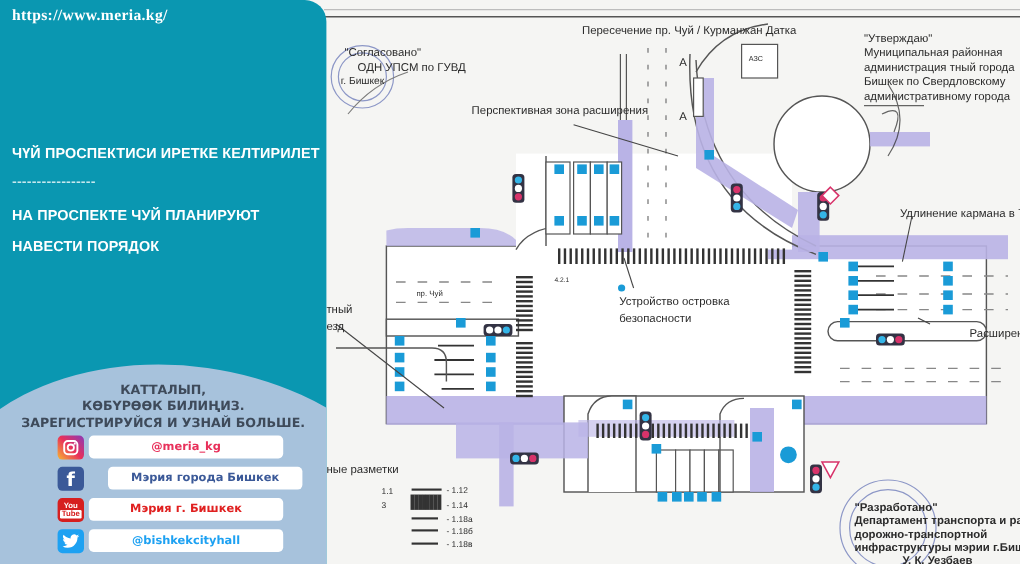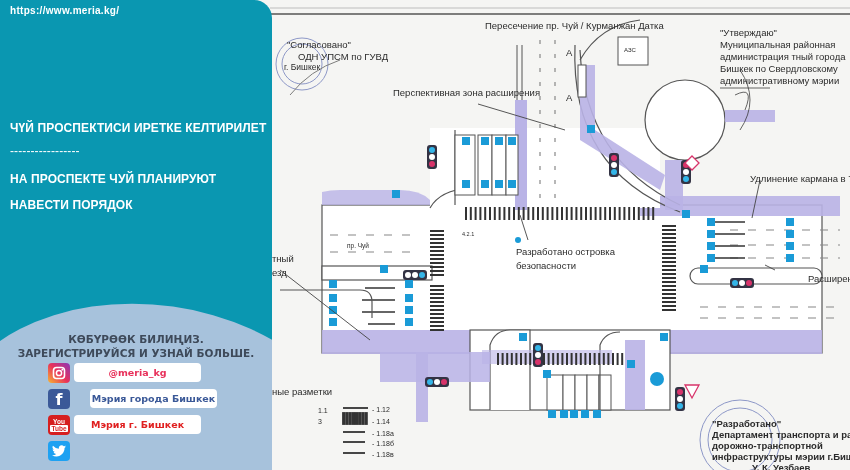--- a/index.html
+++ b/index.html
@@ -2,26 +2,26 @@
 <html><head>
 <meta charset="utf-8">
 <style>
   html, body { margin:0; padding:0; }
   body { width:850px; height:470px; overflow:hidden; position:relative; background:#f4f4f2; font-family:"Liberation Sans", sans-serif; }
   #plan { position:absolute; left:0; top:0; width:850px; height:470px; }
   .plan-text { position:absolute; font-family:"Liberation Sans", sans-serif; color:#2b2b2b; font-size:9.5px; line-height:11px; white-space:nowrap; }
   #panel { position:absolute; left:0; top:0; width:272px; height:470px; background:#0a97b1; border-top-right-radius:18px; overflow:hidden; }
   #wave { position:absolute; left:-60px; top:305px; width:420px; height:330px; background:#a7c2dc; border-radius:50% 50% 0 0 / 45% 45% 0 0; transform:rotate(8deg); }
   #wave2 { position:absolute; left:-40px; top:330px; width:380px; height:300px; background:#b0c8e0; border-radius:50%; opacity:0.5; }
-  .url { position:absolute; left:10px; top:5px; color:#ffffff; font-family:Liberation Sans, sans-serif; font-weight:bold; font-size:10px; letter-spacing:0.3px; }
+  .url { position:absolute; left:10px; top:5px; color:#ffffff; font-family:Liberation Serif, serif; font-weight:bold; font-size:13px; letter-spacing:0.3px; }
   .head { position:absolute; left:10px; color:#ffffff; font-family:"Liberation Sans", sans-serif; font-weight:bold; font-size:12px; letter-spacing:0.1px; }
   .cta { position:absolute; left:0; width:272px; text-align:center; color:#3e4a5a; font-family:"DejaVu Sans", sans-serif; font-weight:bold; font-size:10.5px; line-height:14px; }
   .social { position:absolute; left:48px; width:172px; height:19px; }
   .social .ico { position:absolute; left:0; top:0; width:22px; height:20px; border-radius:4px; display:flex; align-items:center; justify-content:center; color:#fff; font-weight:bold; font-size:13px; }
-  .social .pill { position:absolute; left:26px; top:0; width:127px; height:19px; background:#ffffff; border-radius:4px; text-align:center; font-family:"DejaVu Sans", sans-serif; font-size:9.5px; line-height:19px; font-weight:600; }
+  .social .pill { position:absolute; left:26px; top:0; width:162px; height:19px; background:#ffffff; border-radius:4px; text-align:center; font-family:"DejaVu Sans", sans-serif; font-size:9.5px; line-height:19px; font-weight:600; }
 </style>
 </head>
 <body>
 
 <svg id="plan" viewBox="0 0 850 470" xmlns="http://www.w3.org/2000/svg">
   <rect x="0" y="0" width="850" height="470" fill="#f5f5f3"></rect>
   <line x1="270" y1="8" x2="850" y2="8" stroke="#bdbdbd" stroke-width="1"></line>
   <line x1="270" y1="14" x2="850" y2="14" stroke="#555" stroke-width="1.3"></line>
 
   <g>
@@ -362,27 +362,27 @@
 </svg>
 
 <div class="plan-text" style="left:448px;top:20px;padding-left:37px;">Пересечение пр. Чуй / Курманжан Датка</div>
 <div class="plan-text" style="left:287px;top:39px;">"Согласовано"</div>
 <div class="plan-text" style="left:284px;top:51px;padding-left:14px;">ОДН УПСМ по ГУВД</div>
 <div class="plan-text" style="left:284px;top:62px;font-size:8.5px;">г. Бишкек</div>
 <div class="plan-text" style="left:720px;top:27px;">"Утверждаю"</div>
 <div class="plan-text" style="left:720px;top:39px;">Муниципальная районная</div>
 <div class="plan-text" style="left:720px;top:51px;">администрация тный города</div>
 <div class="plan-text" style="left:720px;top:63px;">Бишкек по Свердловскому</div>
-<div class="plan-text" style="left:720px;top:75px;">административному мэрии</div>
+<div class="plan-text" style="left:720px;top:75px;">административному города</div>
 <div class="plan-text" style="left:624px;top:45px;font-size:6px;">АЗС</div>
 <div class="plan-text" style="left:566px;top:47px;">A</div>
 <div class="plan-text" style="left:566px;top:92px;">A</div>
 <div class="plan-text" style="left:373px;top:87px;padding-left:20px;">Перспективная зона расширения</div>
 <div class="plan-text" style="left:750px;top:173px;">Удлинение кармана в 7</div>
-<div class="plan-text" style="left:516px;top:246px;">Разработано островка</div>
+<div class="plan-text" style="left:516px;top:246px;">Устройство островка</div>
 <div class="plan-text" style="left:516px;top:260px;">безопасности</div>
 <div class="plan-text" style="left:760px;top:273px;margin-left:48px;">Расширение 100 м</div>
 <div class="plan-text" style="left:347px;top:240px;font-size:6.5px;">пр. Чуй</div>
 <div class="plan-text" style="left:462px;top:229px;font-size:5.5px;">4.2.1</div>
 <div class="plan-text" style="left:272px;top:253px;">тный</div>
 <div class="plan-text" style="left:272px;top:267px;">езд</div>
 <div class="plan-text" style="left:272px;top:386px;">ные разметки</div>
 <div class="plan-text" style="left:318px;top:405px;font-size:7px;">1.1</div>
 <div class="plan-text" style="left:318px;top:416px;font-size:7px;">3</div>
 <div class="plan-text" style="left:372px;top:404px;font-size:7px;">- 1.12</div>
@@ -400,20 +400,21 @@
   <div id="wave2"></div>
   <div id="wave"></div>
 
   <a class="url">https://www.meria.kg/</a>
 
   <div class="head" style="top:121px;">ЧҮЙ ПРОСПЕКТИСИ ИРЕТКЕ КЕЛТИРИЛЕТ</div>
   <div class="head" style="top:144px;font-weight:normal;">-----------------</div>
   <div class="head" style="top:172px;">НА ПРОСПЕКТЕ ЧУЙ ПЛАНИРУЮТ</div>
   <div class="head" style="top:198px;">НАВЕСТИ ПОРЯДОК</div>
 
+  <div class="cta" style="top:318px;">КАТТАЛЫП,</div>
   <div class="cta" style="top:332px;">КӨБҮРӨӨК БИЛИҢИЗ.</div>
   <div class="cta" style="top:346px;">ЗАРЕГИСТРИРУЙСЯ И УЗНАЙ БОЛЬШЕ.</div>
 
   <div class="social" style="top:363px;">
     <span class="ico" style="background:linear-gradient(45deg,#f7b733,#e8305a 50%,#8a3ab9);">
       <svg width="14" height="14" viewBox="0 0 14 14">
           <rect x="1.5" y="1.5" width="11" height="11" rx="3" fill="none" stroke="#fff" stroke-width="1.6"></rect>
           <circle cx="7" cy="7" r="2.6" fill="none" stroke="#fff" stroke-width="1.5"></circle>
           <circle cx="10.3" cy="3.7" r="0.9" fill="#fff"></circle>
         </svg>
@@ -430,14 +431,15 @@
         <span style="background:#fff;color:#d61f1f;padding:0 1px;border-radius:1px;">Tube</span>
     </span>
     <span class="pill" style="color:#e02020;">Мэрия г. Бишкек</span>
   </div>
   <div class="social" style="top:441px;">
     <span class="ico" style="background:#1da1f2;">
       <svg width="14" height="12" viewBox="0 0 24 20">
           <path d="M24 2.4a9.8 9.8 0 0 1-2.8.8A4.9 4.9 0 0 0 23.3.5a9.9 9.9 0 0 1-3.1 1.2A4.9 4.9 0 0 0 11.8 6 14 14 0 0 1 1.7.9a4.9 4.9 0 0 0 1.5 6.6 4.9 4.9 0 0 1-2.2-.6 4.9 4.9 0 0 0 3.9 4.8 4.9 4.9 0 0 1-2.2.1 4.9 4.9 0 0 0 4.6 3.4A9.9 9.9 0 0 1 0 17.2 14 14 0 0 0 7.5 19.4c9 0 14-7.5 14-14v-.6A10 10 0 0 0 24 2.4z" fill="#fff"></path>
         </svg>
     </span>
+    <span class="pill" style="color:#1da1f2;">@bishkekcityhall</span>
   </div>
 </div>
 
 </body></html>

